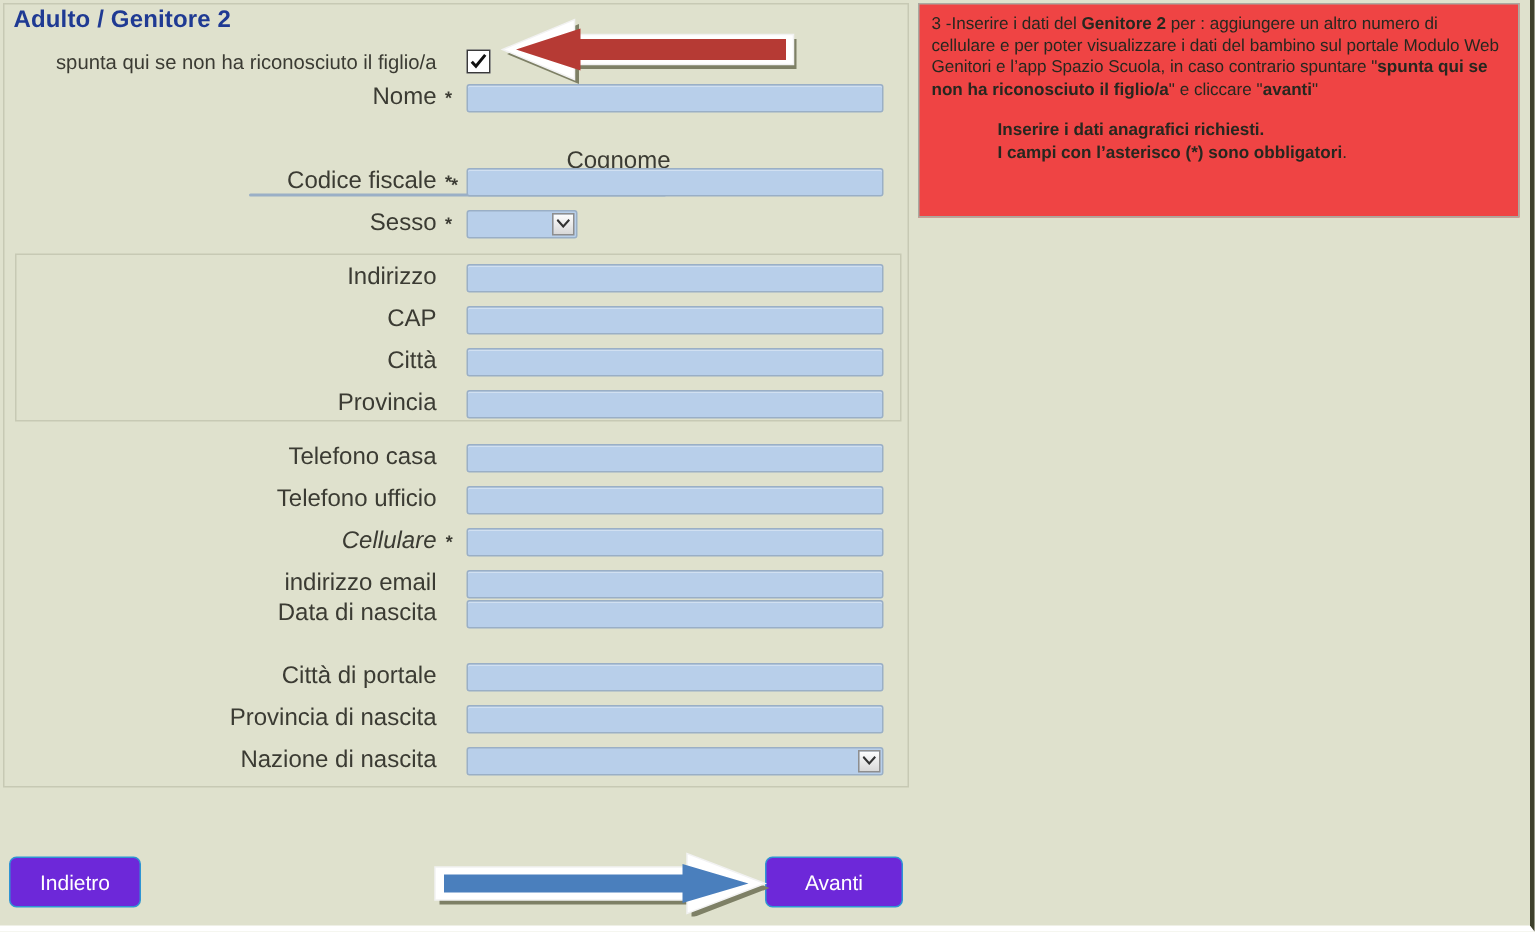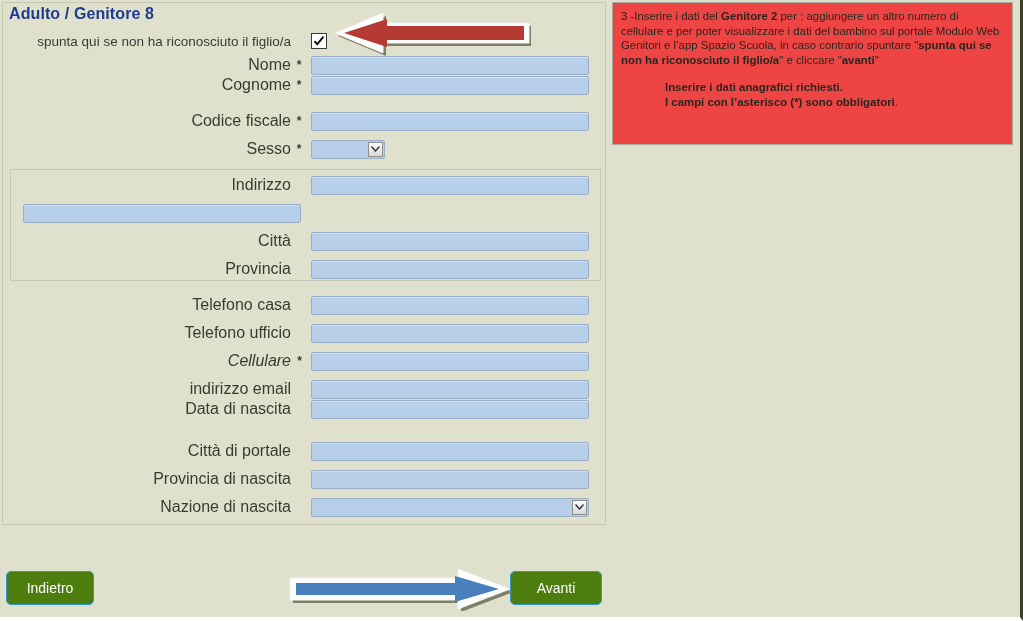--- a/index.html
+++ b/index.html
@@ -148,21 +148,21 @@
     line-height: 14.6px;
     color: #27271f;
   }
   #instructions b { font-weight: bold; }
   #instr-p2 { margin-top: 13px; font-weight: bold; line-height: 15px; margin-left: 44px; }
 
   
   .btn {
     position: absolute;
     height: 34px;
-    background: #4d7c0f;
+    background: #6d28d9;
     border: 1px solid #2e95d3;
     border-radius: 5px;
     color: #ffffff;
     font-size: 14px;
     display: flex;
     align-items: center;
     justify-content: center;
     box-sizing: border-box;
   }
   #btn-indietro { left: 6px; top: 571px; width: 88px; }
@@ -174,40 +174,40 @@
   #blue-arrow { left: 288px; top: 568px; width: 225px; height: 43px; }
   .arrow-anno svg { display: block; width: 100%; height: 100%; }
 </style>
 </head>
 <body>
 
 <div id="page">
 
   <div id="form-panel">
 
-    <div id="panel-title">Adulto / Genitore 8</div>
+    <div id="panel-title">Adulto / Genitore 2</div>
 
     <div id="chk-row">
       <div class="lbl">spunta qui se non ha riconosciuto il figlio/a</div>
       <div id="checkbox">
         <svg width="12" height="12" viewBox="0 0 12 12" aria-hidden="true">
           <path d="M1.5 6.2 L4.3 9.2 L10.5 1.6" stroke="#111111" stroke-width="2" fill="none"></path>
         </svg>
       </div>
     </div>
 
     <div id="addr-group"></div>
 
     <div id="rows-host">
         <div class="row" style="top: 52px;">
           <div class="lbl">Nome</div>
           <div class="star">*</div>
           <div class="fld wide"></div>
         </div>
-        <div class="row" style="top: 72px;">
+        <div class="row" style="top: 96px; flex-direction: column;">
           <div class="lbl">Cognome</div>
           <div class="star">*</div>
           <div class="fld wide"></div>
         </div>
         <div class="row" style="top: 108px;">
           <div class="lbl">Codice fiscale</div>
           <div class="star">*</div>
           <div class="fld wide"></div>
         </div>
         <div class="row" style="top: 136px;">
@@ -220,20 +220,21 @@
               </svg>
             </div>
           </div>
         </div>
         <div class="row" style="top: 172px;">
           <div class="lbl">Indirizzo</div>
           <div class="nostar"></div>
           <div class="fld wide"></div>
         </div>
         <div class="row" style="top: 200px;">
+          <div class="lbl">CAP</div>
           <div class="nostar"></div>
           <div class="fld wide"></div>
         </div>
         <div class="row" style="top: 228px;">
           <div class="lbl">Città</div>
           <div class="nostar"></div>
           <div class="fld wide"></div>
         </div>
         <div class="row" style="top: 256px;">
           <div class="lbl">Provincia</div>

